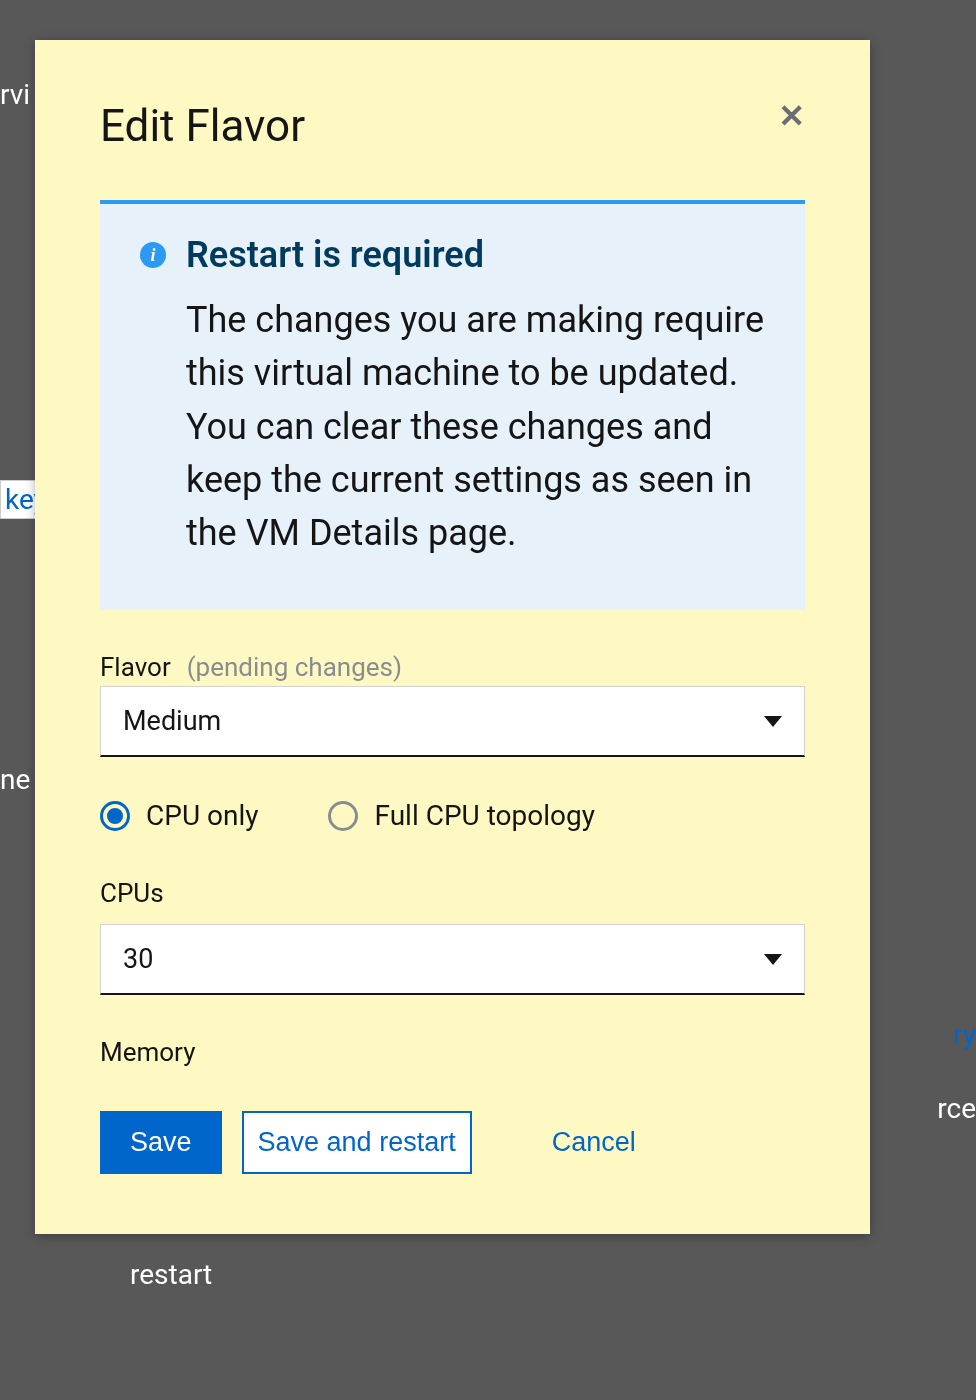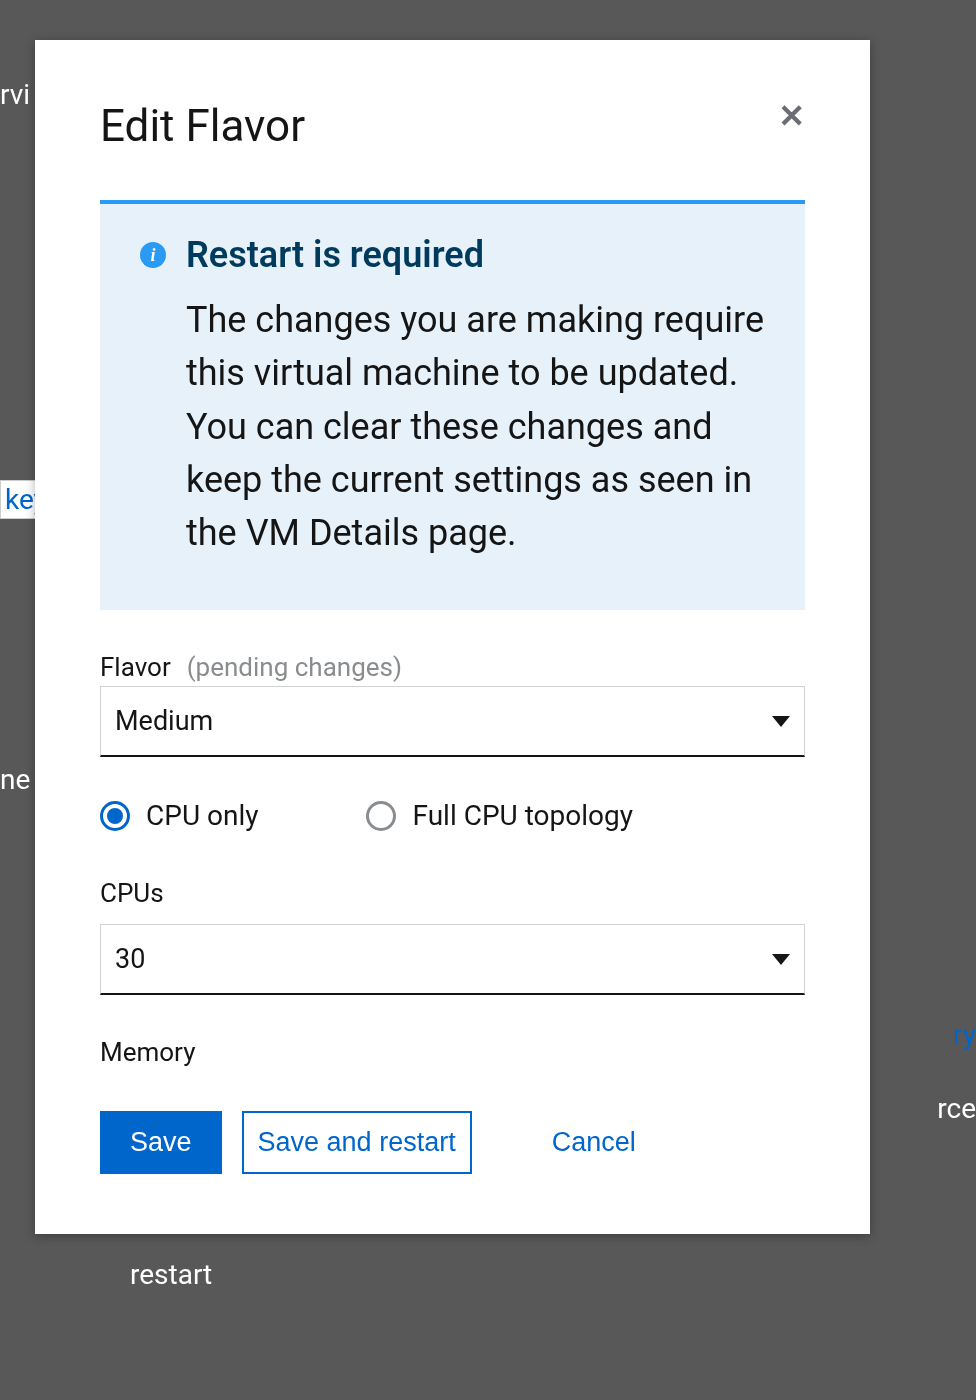--- a/index.html
+++ b/index.html
@@ -23,21 +23,21 @@
     .bg-text {
       position: absolute;
       color: #ffffff;
       font-size: 28px;
     }
     .modal {
       position: absolute;
       left: 35px;
       top: 40px;
       width: 835px;
-      background: #ffffff;
+      background: #fef9c3;
       padding: 60px 65px 60px 65px;
       box-shadow: 0 2px 10px rgba(0,0,0,0.3);
     }
     .modal-header {
       display: flex;
       justify-content: space-between;
       align-items: flex-start;
       margin-bottom: 48px;
     }
     .modal-title {
@@ -108,38 +108,38 @@
     }
     .pending-text {
       font-size: 26px;
       color: #8a8d90;
     }
     .select-control {
       width: 100%;
       border: 1px solid #d2d2d2;
       border-bottom: 2px solid #151515;
       background: #fff;
-      padding: 18px 14px;
+      padding: 18px 22px;
       font-size: 27px;
       color: #151515;
       display: flex;
       justify-content: space-between;
       align-items: center;
       cursor: pointer;
     }
     .caret-down {
       width: 0;
       height: 0;
       border-left: 9px solid transparent;
       border-right: 9px solid transparent;
       border-top: 11px solid #151515;
     }
     .radio-row {
       display: flex;
-      gap: 108px;
+      gap: 70px;
       margin-bottom: 46px;
     }
     .radio-option {
       display: flex;
       align-items: center;
       gap: 16px;
       cursor: pointer;
     }
     .radio-circle {
       width: 30px;

